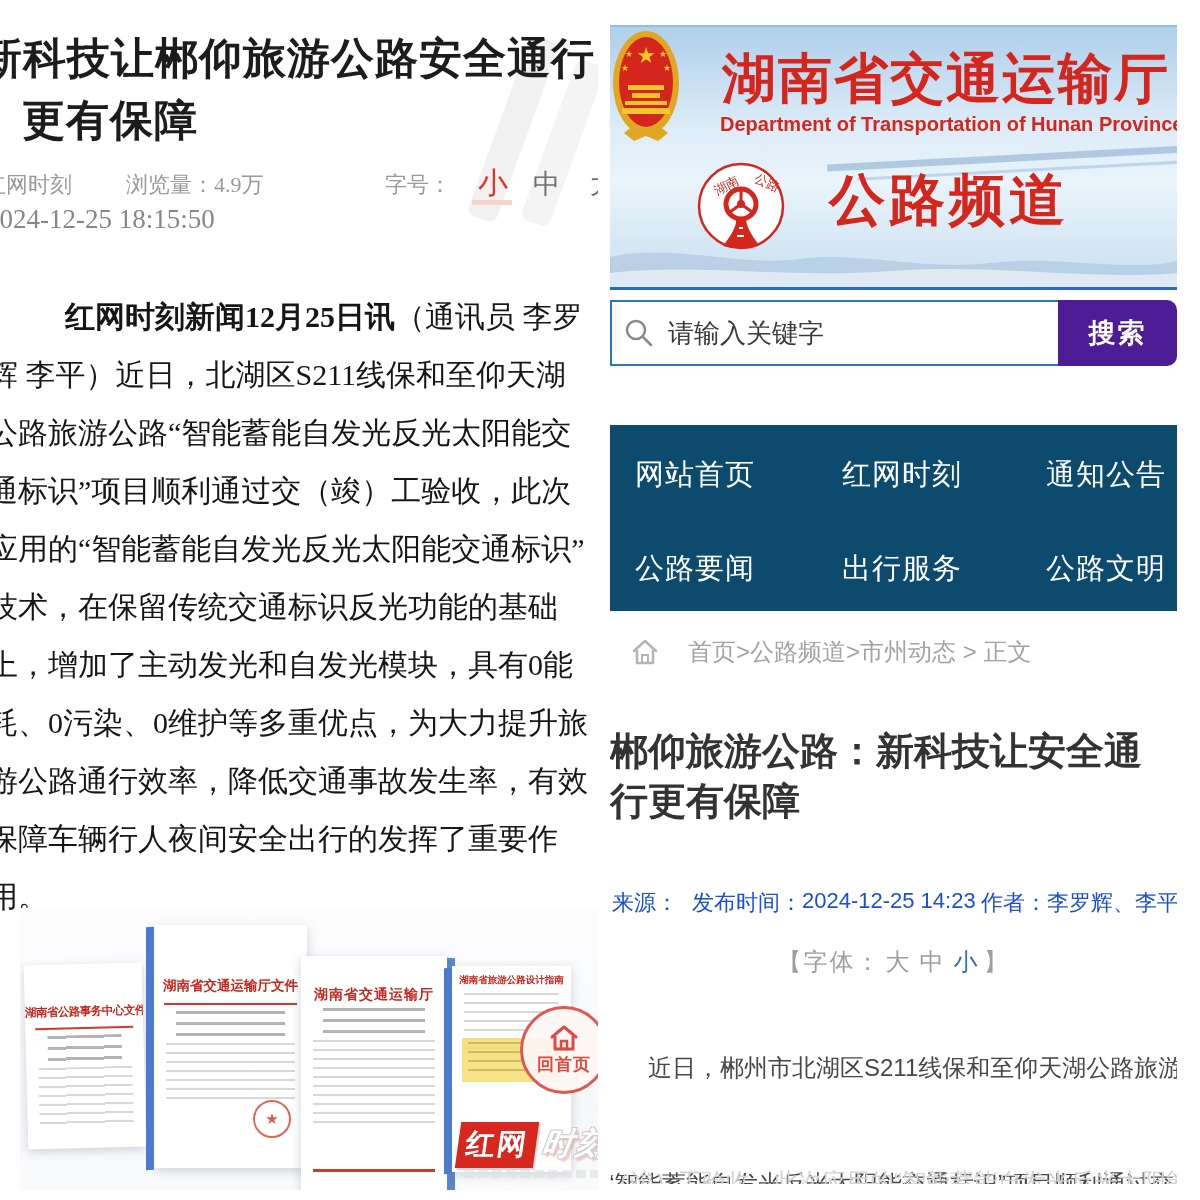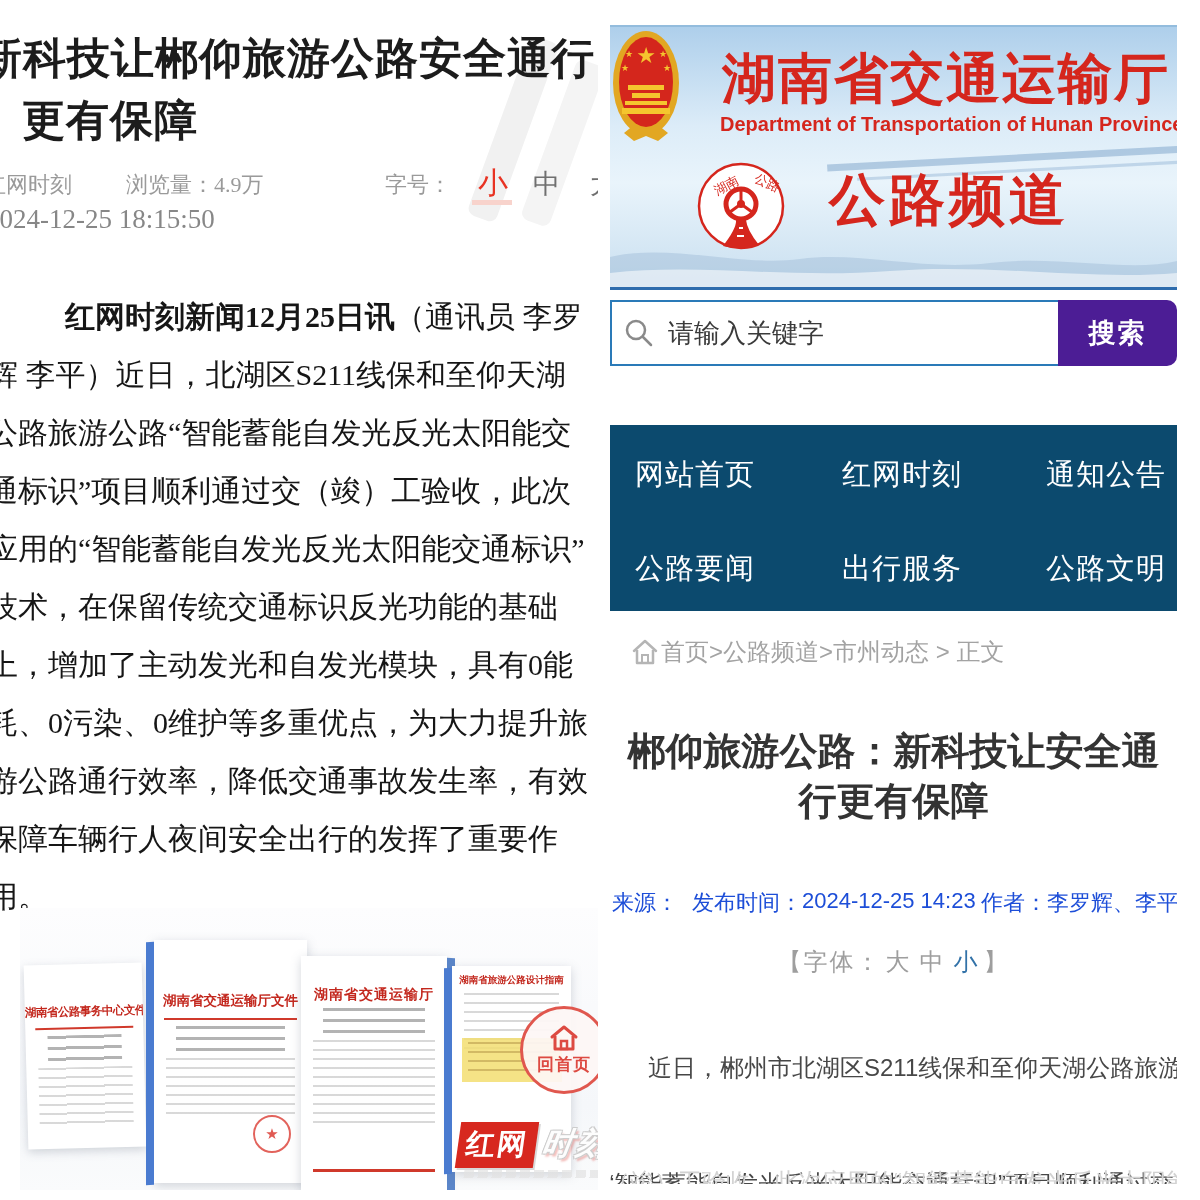--- a/index.html
+++ b/index.html
@@ -34,21 +34,21 @@
             font-family:"Liberation Serif","DejaVu Serif",serif; }
   .l-line { white-space:nowrap; height:58px; line-height:58px; font-size:30px; color:#161616; }
   .l-lead { text-indent:77px; }
   .l-lead b { font-weight:700; }
 
   
   .l-figure { position:absolute; left:20px; top:908px; width:578px; height:282px;
               background:linear-gradient(180deg,#fdfdfe 0%,#f5f7fa 70%,#fafbfc 100%); overflow:hidden; }
   .doc { position:absolute; background:#fff; box-shadow:0 3px 10px rgba(100,110,130,.28); }
   .doc1 { left:6px;  top:56px; width:118px; height:184px; transform:rotate(-1.5deg); }
-  .doc2 { left:134px; top:32px; width:153px; height:243px; }
+  .doc2 { left:134px; top:17px; width:153px; height:243px; }
   .doc3 { left:281px; top:48px; width:146px; height:238px; }
   .doc4 { left:432px; top:58px; width:119px; height:206px; }
   .doc2::before, .doc4::before { content:""; position:absolute; left:-8px; top:2px; bottom:-2px;
         width:8px; background:#4a7bd0; transform:skewY(-2deg); }
   .doc3::after { content:""; position:absolute; right:-8px; top:2px; bottom:-2px;
         width:8px; background:#5b86c9; transform:skewY(2deg); }
   .doc-title { text-align:center; color:#c3281e; font-weight:700; white-space:nowrap; overflow:hidden; }
   .doc1 .doc-title { margin-top:40px; font-size:11.5px; letter-spacing:-0.5px; }
   .doc2 .doc-title { margin-top:52px; font-size:13.5px; }
   .doc3 .doc-title { margin-top:30px; font-size:14px; letter-spacing:1px; }
@@ -113,24 +113,24 @@
   .search-btn { position:absolute; left:448px; top:300px; width:119px; height:66px; border:none;
                 background:#4c1d95; color:#fff; font-size:27px; font-weight:700;
                 border-radius:0 10px 10px 0; letter-spacing:2px; cursor:pointer;
                 font-family:"Liberation Sans","DejaVu Sans",sans-serif; }
 
   .nav { position:absolute; left:0; top:425px; width:567px; height:186px; background:#0c4a6e; }
   .nav-item { position:absolute; color:#fff; font-size:29px; letter-spacing:1px; cursor:pointer; }
   .ni0 { left:25px;  top:30px; }  .ni1 { left:232px; top:30px; }  .ni2 { left:436px; top:30px; }
   .ni3 { left:25px;  top:124px; } .ni4 { left:232px; top:124px; } .ni5 { left:436px; top:124px; }
 
-  .breadcrumb { position:absolute; left:20px; top:636px; display:flex; align-items:center; gap:1px;
+  .breadcrumb { position:absolute; left:20px; top:636px; display:flex; align-items:center; gap:28px;
                 color:#a3a3a3; font-size:24px; cursor:pointer; white-space:nowrap; }
 
-  .r-title { position:absolute; left:0; top:726px; width:567px; text-align:center;
+  .r-title { position:absolute; left:0; top:726px; width:567px; 
              font-size:38px; font-weight:700; color:#333; line-height:50px; }
   .r-meta { position:absolute; left:2px; top:888px; width:567px; font-size:22px; color:#1d4ed8;
             white-space:nowrap; display:flex; }
   .r-meta .gap1 { width:26px; } .r-meta .gap2 { width:10px; }
   .r-fontsel { position:absolute; left:0; top:946px; width:567px; text-align:center;
                font-size:24px; color:#9e9e9e; letter-spacing:2px; }
   .r-fontsel .fs-btn { cursor:pointer; margin:0 4px; }
   .r-fontsel .fs-small { color:#3272a8; }
   .r-body-line { position:absolute; white-space:nowrap; font-size:24px; color:#474747; }
   .rb0 { left:0; top:1052px; text-indent:38px; }

